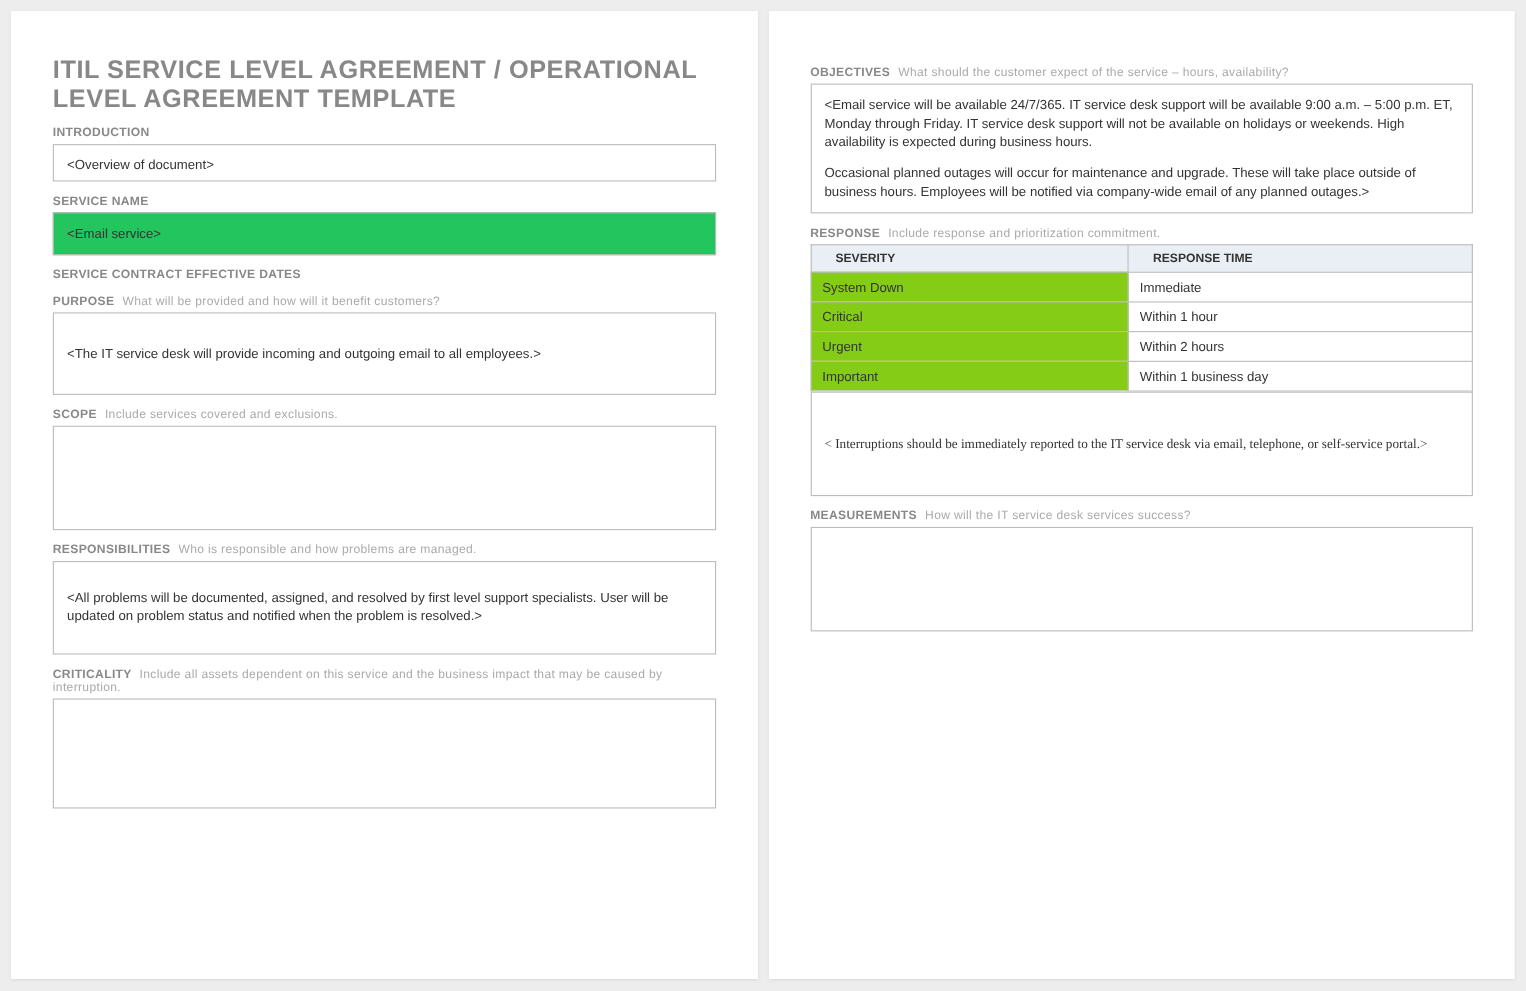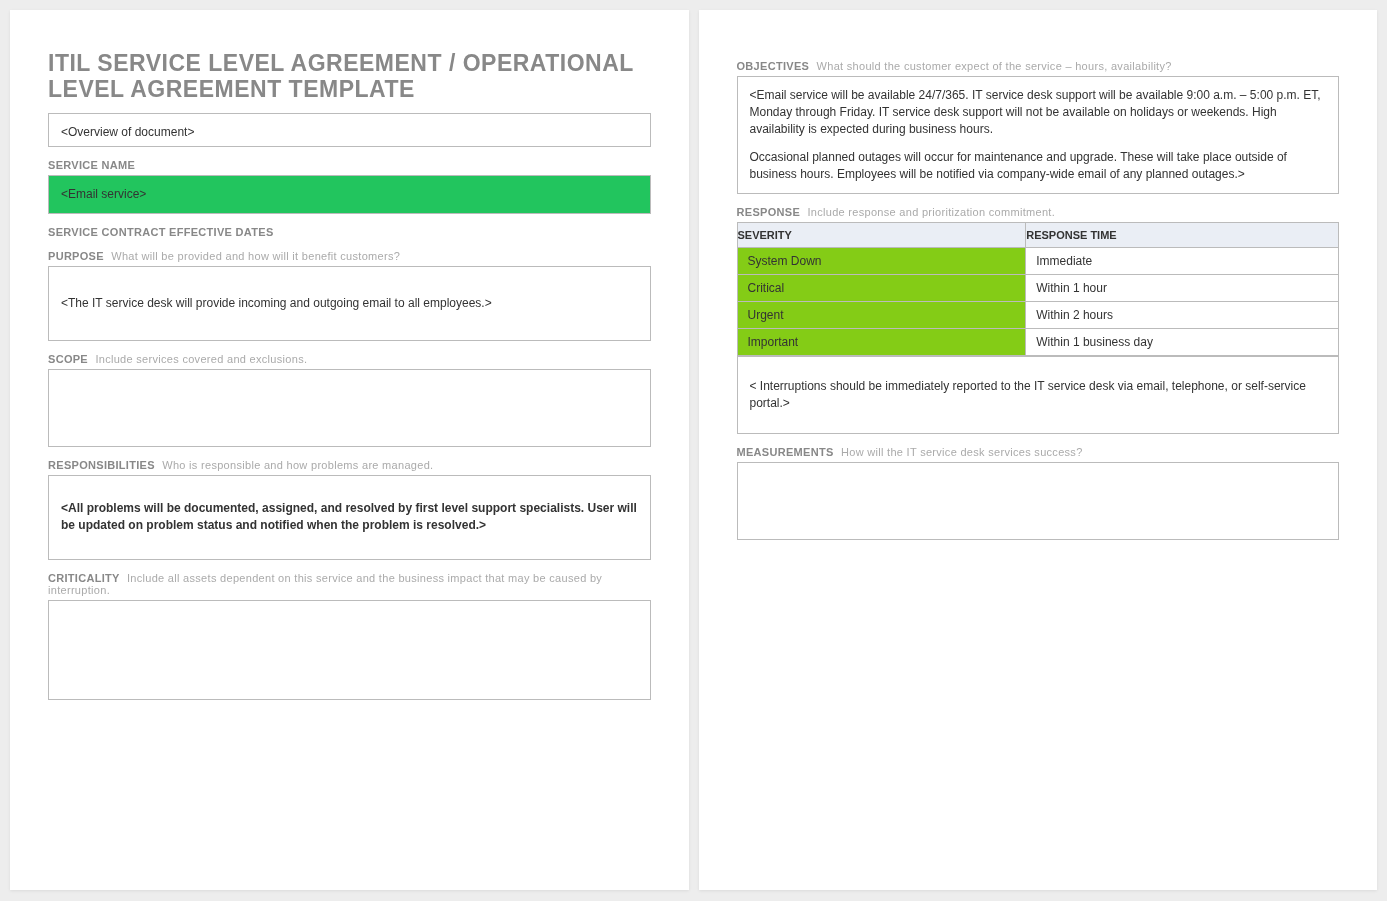--- a/index.html
+++ b/index.html
@@ -49,35 +49,35 @@
     font-size: 12px;
     color: #333;
     line-height: 1.4;
     min-height: 30px;
   }
   .box.shaded {
     background: #22c55e;
   }
   .box.tall-75 { height: 75px; }
   .box.tall-85 { height: 85px; }
-  .box.tall-95 { height: 78px; }
+  .box.tall-95 { height: 95px; font-family: Liberation Serif, serif; }
   .box.tall-100 { height: 100px; }
   .box.double-line { height: 34px; }
   .box p + p { margin-top: 12px; }
 
   table.response {
     width: 100%;
     border-collapse: collapse;
     border: 1px solid #bbb;
     font-size: 12px;
   }
   table.response th {
     background: #eaeef5;
     text-align: left;
-    padding: 6px 0;
+    padding: 6px 22px;
     font-weight: bold;
     border: 1px solid #bbb;
     color: #333;
     font-size: 11px;
   }
   table.response td {
     padding: 6px 10px;
     border: 1px solid #bbb;
     color: #333;
   }
@@ -86,20 +86,21 @@
   }
   table.response col.c1 { width: 48%; }
   table.response col.c2 { width: 52%; }
 </style>
 </head>
 <body>
 
 <div class="page">
   <h1>ITIL SERVICE LEVEL AGREEMENT / OPERATIONAL LEVEL AGREEMENT TEMPLATE</h1>
 
+  <div class="section-label">INTRODUCTION</div>
   <div class="box double-line">&lt;Overview of document&gt;</div>
 
   <div class="section-label">SERVICE NAME</div>
   <div class="box shaded">&lt;Email service&gt;</div>
 
   <div class="section-label">SERVICE CONTRACT EFFECTIVE DATES</div>
 
   <div class="section-label">
     <span>PURPOSE</span>
     <span class="hint">What will be provided and how will it benefit customers?</span>
@@ -109,21 +110,21 @@
   <div class="section-label">
     <span>SCOPE</span>
     <span class="hint">Include services covered and exclusions.</span>
   </div>
   <div class="box tall-95"></div>
 
   <div class="section-label">
     <span>RESPONSIBILITIES</span>
     <span class="hint">Who is responsible and how problems are managed.</span>
   </div>
-  <div class="box tall-85" style="display:flex;align-items:center;font-weight:bold;">&lt;All problems will be documented, assigned, and resolved by first level support specialists. User will be updated on problem status and notified when the problem is resolved.&gt;</div>
+  <div class="box tall-85" style="display:flex;align-items:center;">&lt;All problems will be documented, assigned, and resolved by first level support specialists. User will be updated on problem status and notified when the problem is resolved.&gt;</div>
 
   <div class="section-label">
     <span>CRITICALITY</span>
     <span class="hint">Include all assets dependent on this service and the business impact that may be caused by interruption.</span>
   </div>
   <div class="box tall-100"></div>
 </div>
 
 <div class="page" style="padding-top:50px;">
   <div class="section-label" style="margin-top:0;">

